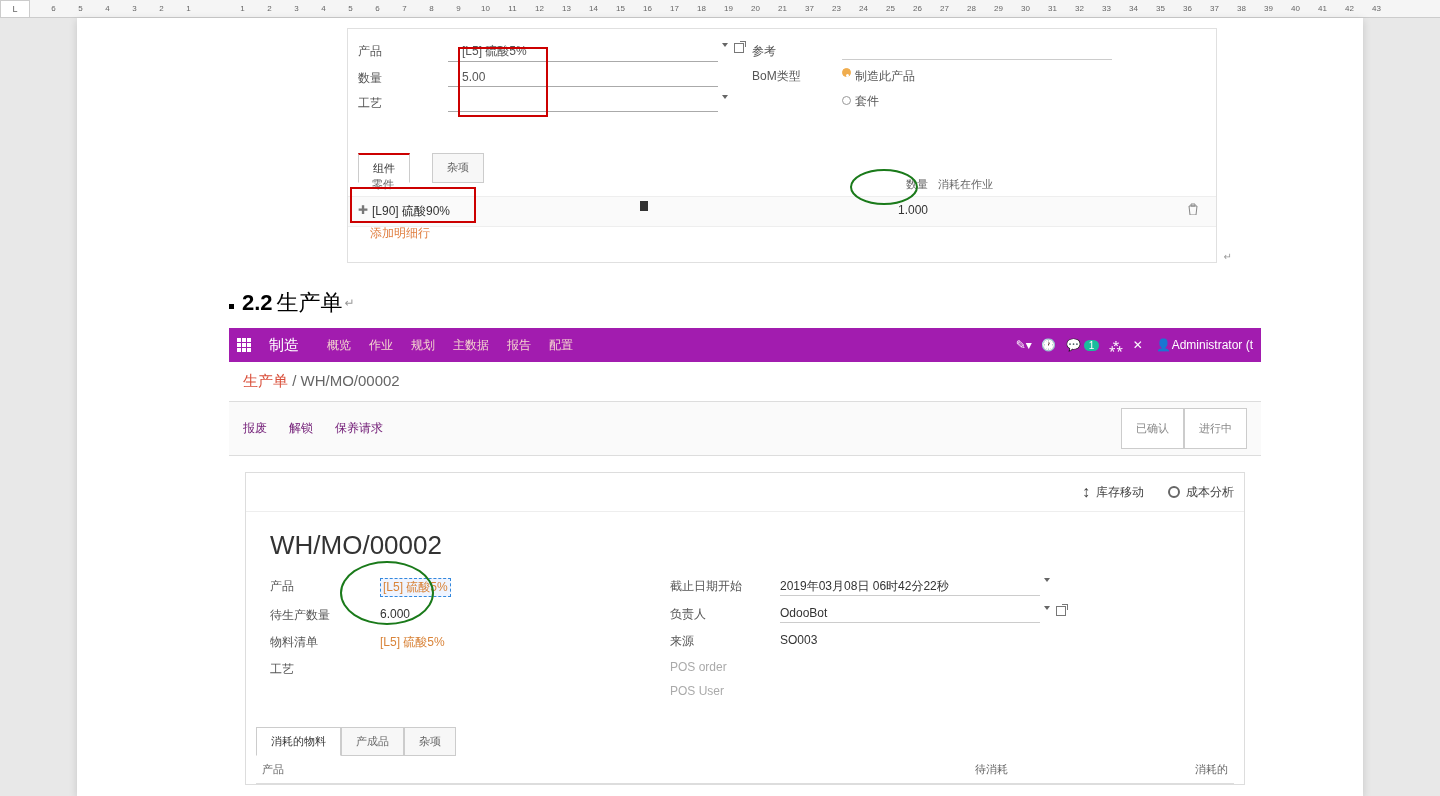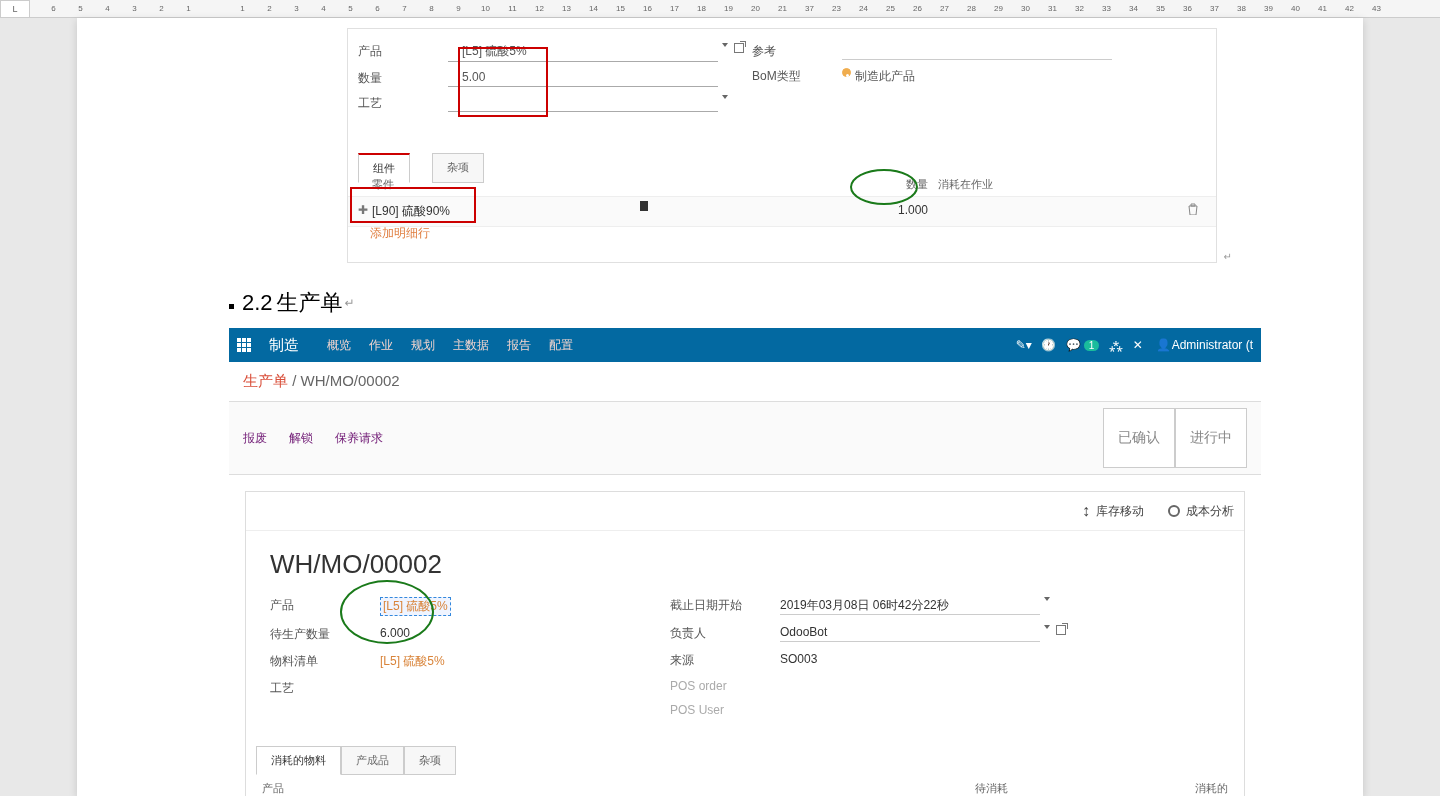--- a/index.html
+++ b/index.html
@@ -87,33 +87,33 @@
     
     .heading {
       position: absolute;
       top: 270px;
       left: 152px;
       font-size: 22px;
       display: flex;
       align-items: center;
     }
     .heading .bullet { width: 5px; height: 5px; background: #000; margin-right: 8px; margin-top: 6px; }
-    .heading .bold { font-weight: normal; margin-right: 4px; }
+    .heading .bold { font-weight: bold; margin-right: 4px; }
     
     .shot2 {
       position: absolute;
       top: 310px;
       left: 152px;
       width: 1032px;
       height: 480px;
       background: #fff;
     }
     .topbar {
       height: 34px;
-      background: #0369a1;
+      background: #a21caf;
       color: #fff;
       display: flex;
       align-items: center;
       padding: 0 8px;
       font-size: 12px;
     }
     .apps-icon { width: 18px; height: 14px; margin-right: 14px; display: grid; grid-template-columns: repeat(3,4px); grid-template-rows: repeat(3,4px); gap: 1px; }
     .apps-icon span { background: #fff; }
     .topbar .brand { font-size: 15px; margin-right: 28px; }
     .topbar .nav-item { margin-right: 18px; color: #f5d6cf; cursor: pointer; }
@@ -122,21 +122,21 @@
     .chat-badge { background: #1abc9c; color: #fff; border-radius: 8px; padding: 0 5px; font-size: 10px; margin-left: 2px; }
     .breadcrumb { padding: 10px 14px; font-size: 15px; color: #666; }
     .breadcrumb .link { color: #d94f3a; }
     .actions { display: flex; padding: 0 14px 10px; align-items: center; }
     .btn-save { background: #d94f3a; color: #fff; padding: 5px 14px; font-size: 12px; margin-right: 14px; border: none; }
     .btn-cancel { color: #d94f3a; font-size: 12px; }
     .pager { margin-left: auto; font-size: 12px; color: #666; display: flex; align-items: center; }
     .status-row { display: flex; border-top: 1px solid #ddd; border-bottom: 1px solid #ddd; padding: 6px 14px; font-size: 12px; align-items: center; background: #fafafa; }
     .status-row .link2 { color: #701a75; margin-right: 22px; }
     .status-arrows { margin-left: auto; display: flex; }
-    .status-step { padding: 20px 14px; color: #888; border: 1px solid #ccc; background: #fff; font-size: 14px; position: relative; }
+    .status-step { padding: 12px 14px; color: #888; border: 1px solid #ccc; background: #fff; font-size: 11px; position: relative; }
     .form-card { margin: 16px; border: 1px solid #ddd; background: #fff; }
     .card-header { display: flex; justify-content: flex-end; padding: 10px; border-bottom: 1px solid #eee; font-size: 12px; color: #444; }
     .header-btn { margin-left: 24px; display: flex; align-items: center; }
     .mo-title { font-size: 26px; font-weight: 400; padding: 18px 24px 8px; color: #333; }
     .mo-form { display: flex; padding: 4px 24px 10px; font-size: 12px; }
     .mo-left { width: 400px; }
     .mo-right { flex: 1; }
     .mo-row { display: flex; padding: 5px 0; }
     .mo-label { width: 110px; color: #555; }
     .mo-val { color: #333; }
@@ -230,20 +230,24 @@
     </div>
     <div class="shot1-right">
       <div class="form-row">
         <span class="form-label">参考</span>
         <span class="form-input" style="border-bottom:1px solid #ccc; width:270px;"></span>
       </div>
       <div class="form-row">
         <span class="form-label">BoM类型</span>
         <span><span class="radio-circle radio-selected"><span class="inner-dot"></span></span><span>制造此产品</span></span>
       </div>
+      <div class="form-row">
+        <span class="form-label"></span>
+        <span><span class="radio-circle"></span><span>套件</span></span>
+      </div>
     </div>
 
     <div class="tabs1">
       <div class="tab active redtab">组件</div>
       <div class="tab">杂项</div>
     </div>
 
     <div class="table1">
       <div class="th-row">
         <span style="width:510px; padding-left:14px;">零件</span>

